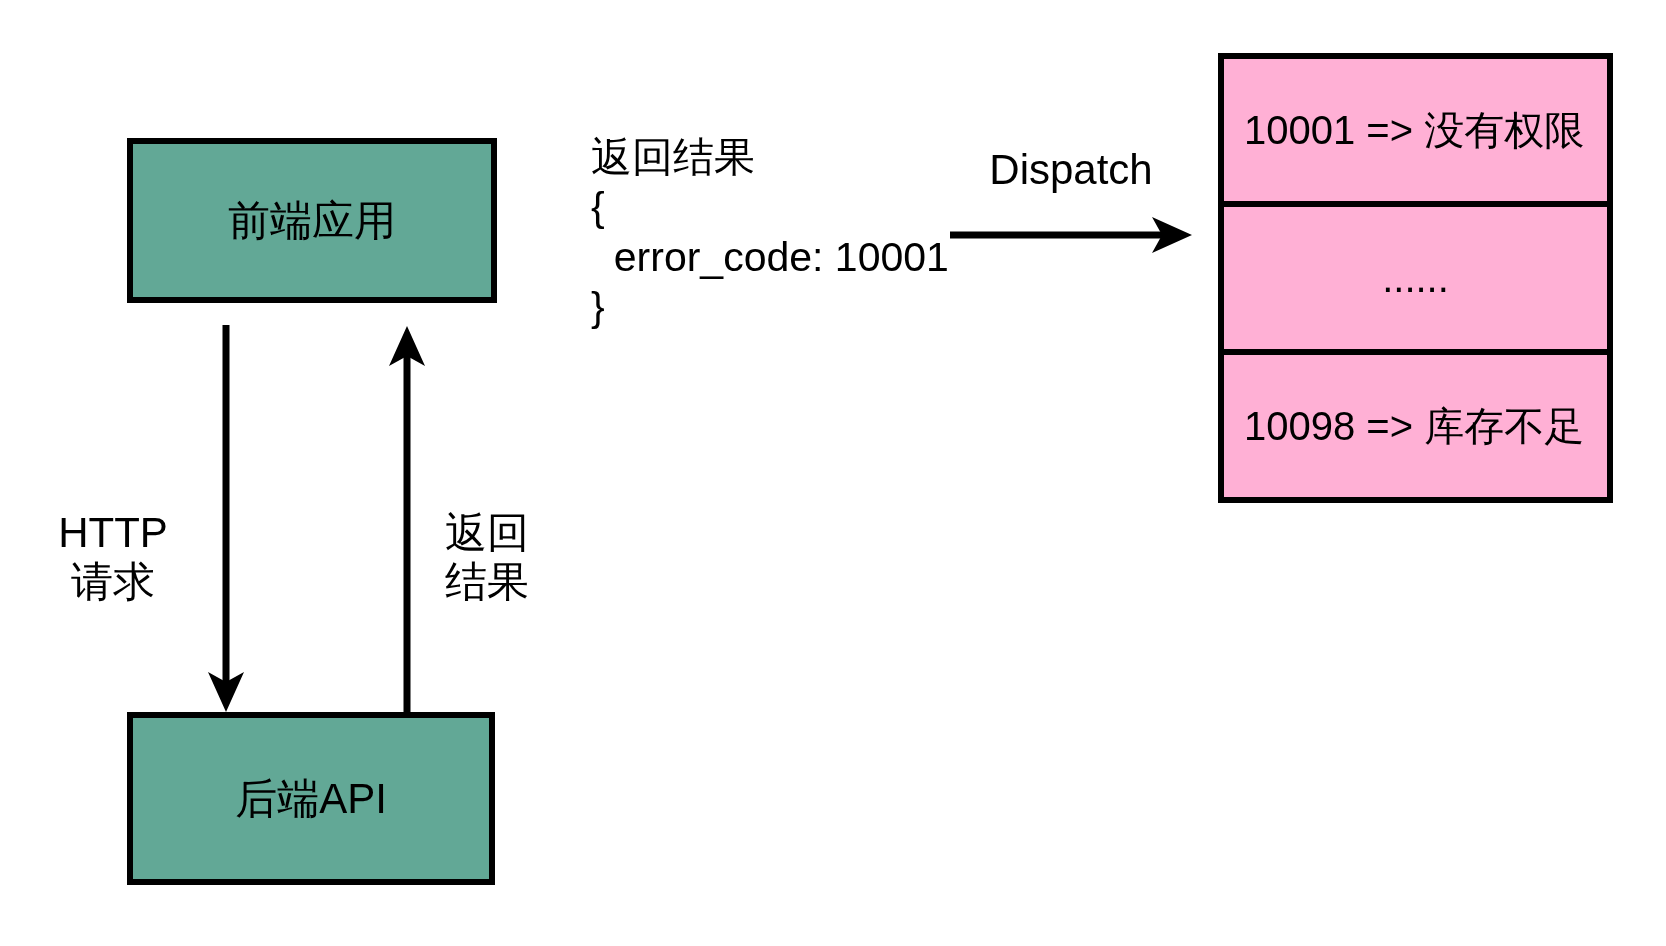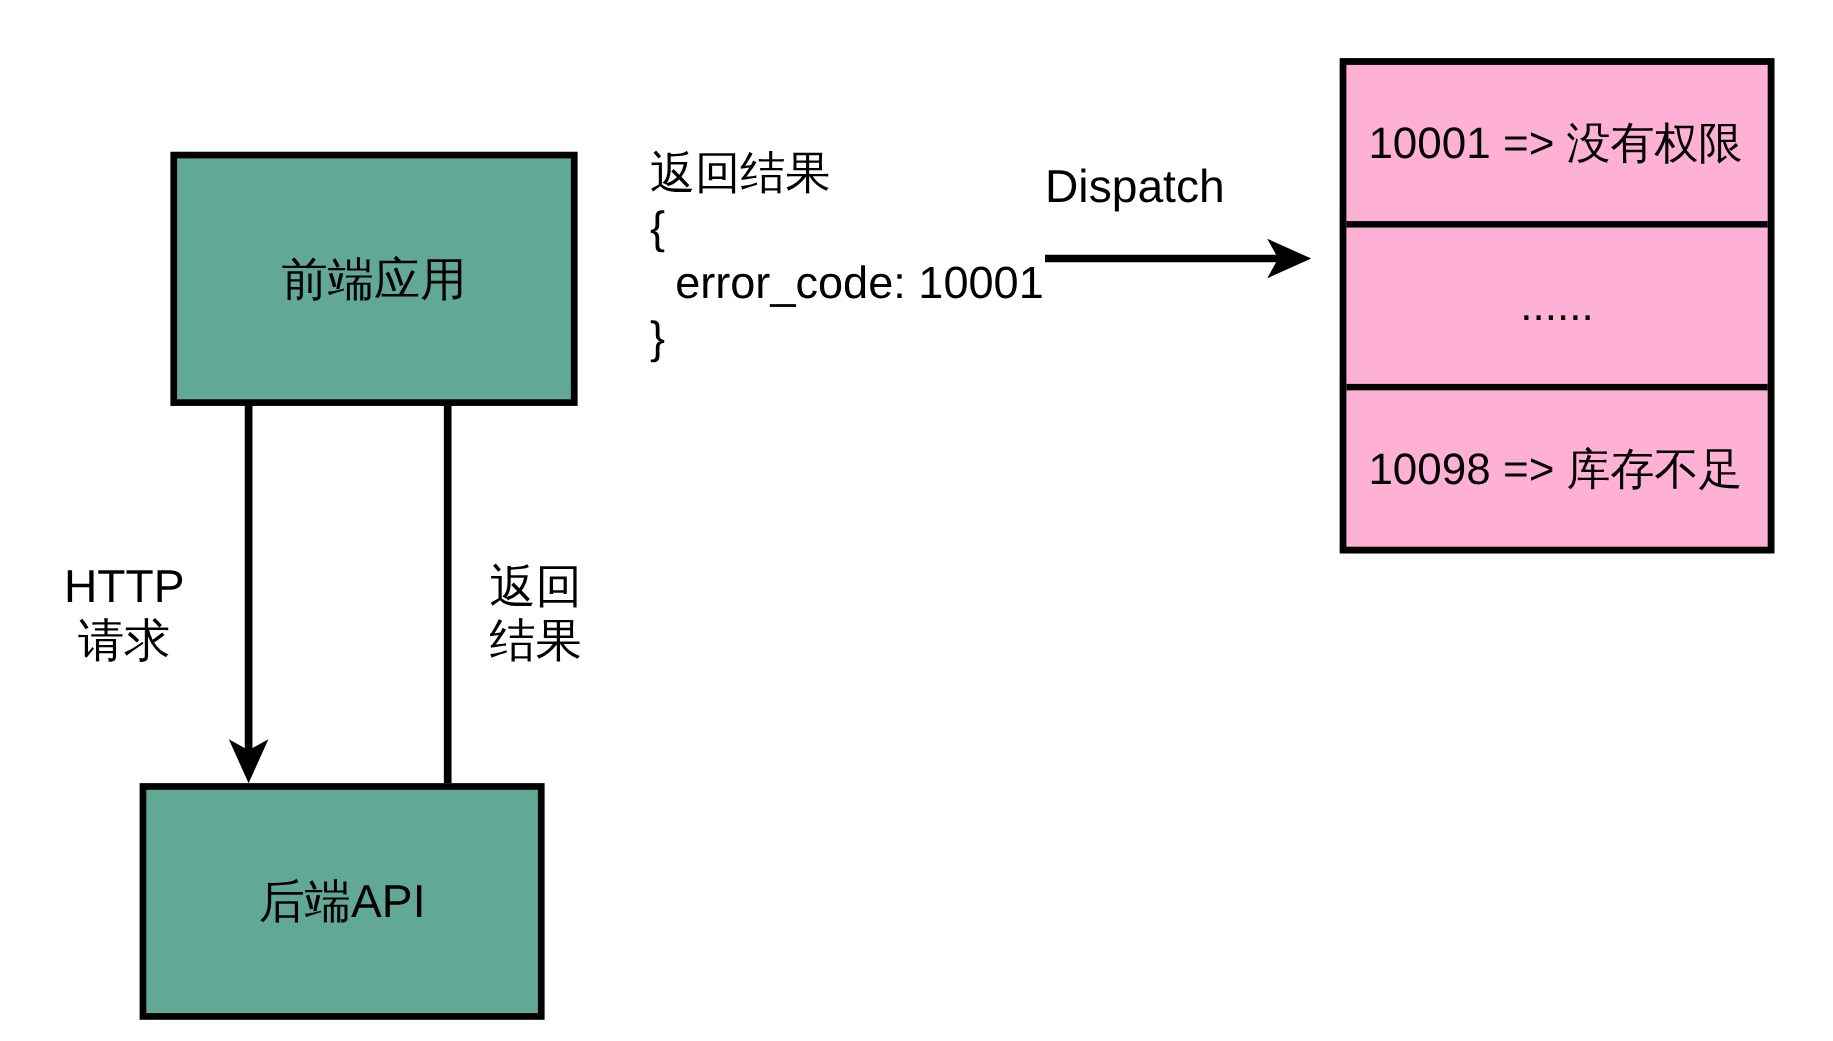--- a/index.html
+++ b/index.html
@@ -22,22 +22,22 @@
   .box {
     position: absolute;
     box-sizing: border-box;
     border: 6px solid var(--line-color, #000);
     background: var(--box-fill, #62A896);
     display: flex;
     align-items: center;
     justify-content: center;
     font-size: 42px;
   }
-  .box--frontend { left: 127px; top: 138px; width: 370px; height: 231px; margin-left: 28px; }
-  .box--backend  { left: 127px; top: 712px; width: 368px; height: 215px; }
+  .box--frontend { left: 127px; top: 138px; width: 370px; height: 165px; }
+  .box--backend  { left: 127px; top: 712px; width: 368px; height: 173px; }
 
   
   .edge-label {
     position: absolute;
     font-size: 42px;
     line-height: 49px;
     text-align: center;
     white-space: pre-line;
     margin-top: 20px;
   }
@@ -54,21 +54,21 @@
     white-space: pre;
     margin-left: 28px;
   }
 
   
   .dispatch-label {
     position: absolute;
     left: 950px;
     top: 146px;
     width: 242px;
-    text-align: left;
+    text-align: center;
     font-size: 42px;
   }
 
   
   .error-table {
     position: absolute;
     left: 1218px;
     top: 53px;
     width: 395px;
     height: 450px;

